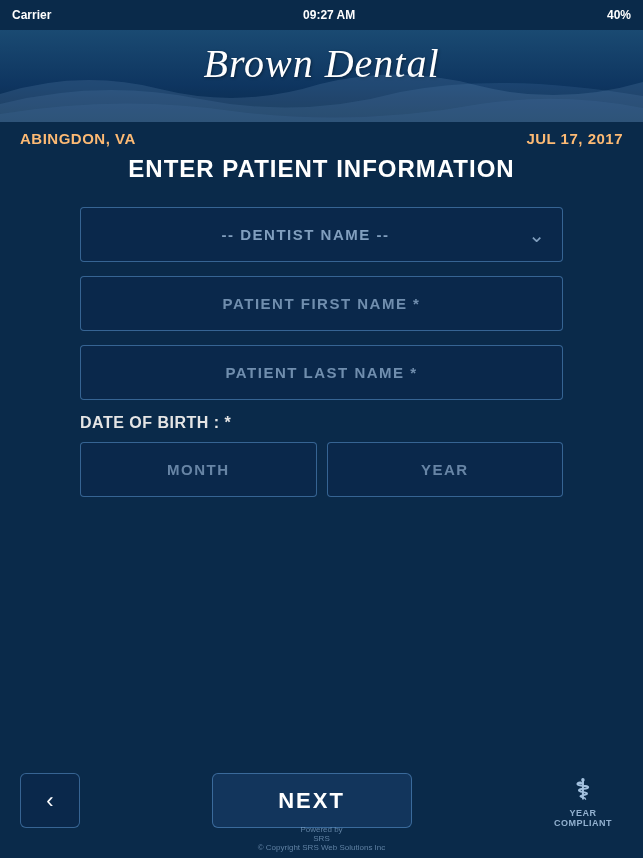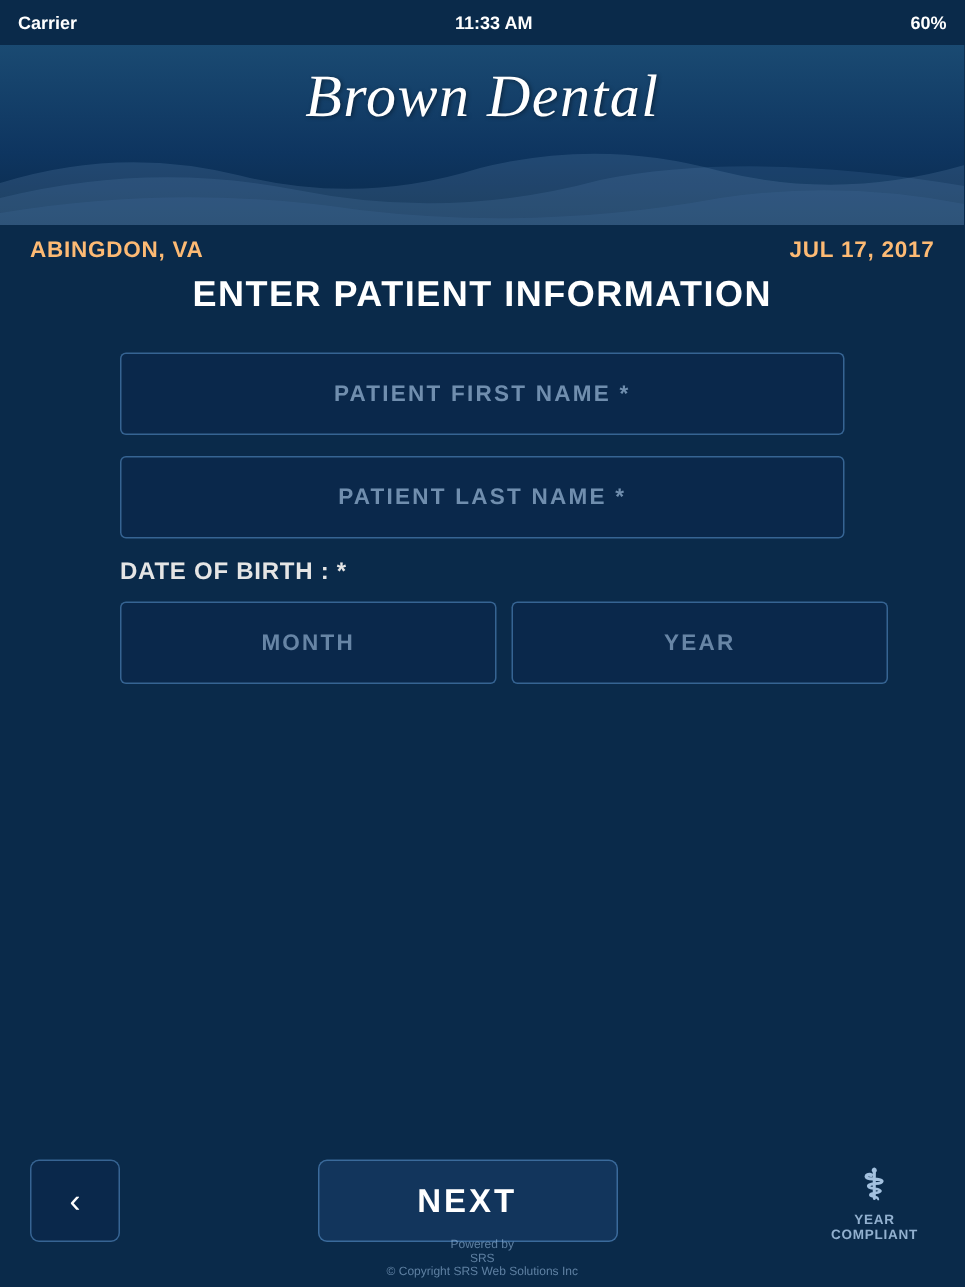--- a/index.html
+++ b/index.html
@@ -26,21 +26,21 @@
       position: relative;
       z-index: 10;
     }
     .status-bar .carrier { font-weight: bold; }
     .status-bar .time { font-weight: bold; }
     .status-bar .battery { font-weight: bold; }
 
     
     .header-area {
       position: relative;
-      height: 120px;
+      height: 92px;
       background: linear-gradient(180deg, #1a4a72 0%, #0e3560 60%, #0a2a4a 100%);
       overflow: hidden;
     }
 
     .brand-title {
       position: absolute;
       top: 10px;
       left: 50%;
       transform: translateX(-50%);
       font-family: 'Times New Roman', cursive, serif;
@@ -146,21 +146,21 @@
       display: flex;
       gap: 10px;
       margin-bottom: 14px;
     }
 
     .dob-field {
       flex: 1;
       background: rgba(10, 40, 75, 0.7);
       border: 1.5px solid rgba(100, 160, 220, 0.5);
       border-radius: 4px;
-      padding: 18px 24px;
+      padding: 18px 10px;
       color: rgba(180, 210, 240, 0.6);
       font-size: 15px;
       letter-spacing: 1.5px;
       text-align: center;
       outline: none;
       font-family: Arial, sans-serif;
       font-weight: bold;
     }
 
     .dob-field::placeholder {
@@ -246,22 +246,22 @@
       bottom: -2px;
       left: 0;
       width: 100%;
     }
   </style>
 </head>
 <body>
 
 <div class="status-bar">
   <span class="carrier">Carrier</span>
-  <span class="time">11:33 AM</span>
-  <span class="battery">60%</span>
+  <span class="time">09:27 AM</span>
+  <span class="battery">40%</span>
 </div>
 
 <div class="header-area">
   <div class="brand-title">Brown Dental</div>
   <svg class="waves-svg" viewBox="0 0 643 60" xmlns="http://www.w3.org/2000/svg" preserveAspectRatio="none">
     <path d="M0,30 Q80,5 160,25 Q240,45 320,20 Q400,0 480,22 Q560,42 643,18 L643,60 L0,60 Z" fill="rgba(150,190,230,0.15)"></path>
     <path d="M0,40 Q100,15 200,35 Q300,55 400,28 Q500,8 643,32 L643,60 L0,60 Z" fill="rgba(120,170,220,0.12)"></path>
     <path d="M0,50 Q120,30 240,48 Q360,62 480,40 Q560,28 643,44 L643,60 L0,60 Z" fill="rgba(100,150,210,0.1)"></path>
   </svg>
 </div>
@@ -269,20 +269,26 @@
 <div class="info-bar">
   <span>ABINGDON, VA</span>
   <span>JUL 17, 2017</span>
 </div>
 
 <div class="section-title">ENTER PATIENT INFORMATION</div>
 
 <div class="form-area">
 
   
+  <div class="dropdown-container">
+    <select class="dropdown-field">
+      <option value="">-- DENTIST NAME --</option>
+    </select>
+    <span class="dropdown-arrow">⌄</span>
+  </div>
 
   
   <input type="text" class="form-field" placeholder="PATIENT FIRST NAME *" style="">
 
   
   <input type="text" class="form-field" placeholder="PATIENT LAST NAME *" style="">
 
   
   <div class="dob-label">DATE OF BIRTH : *</div>
 

